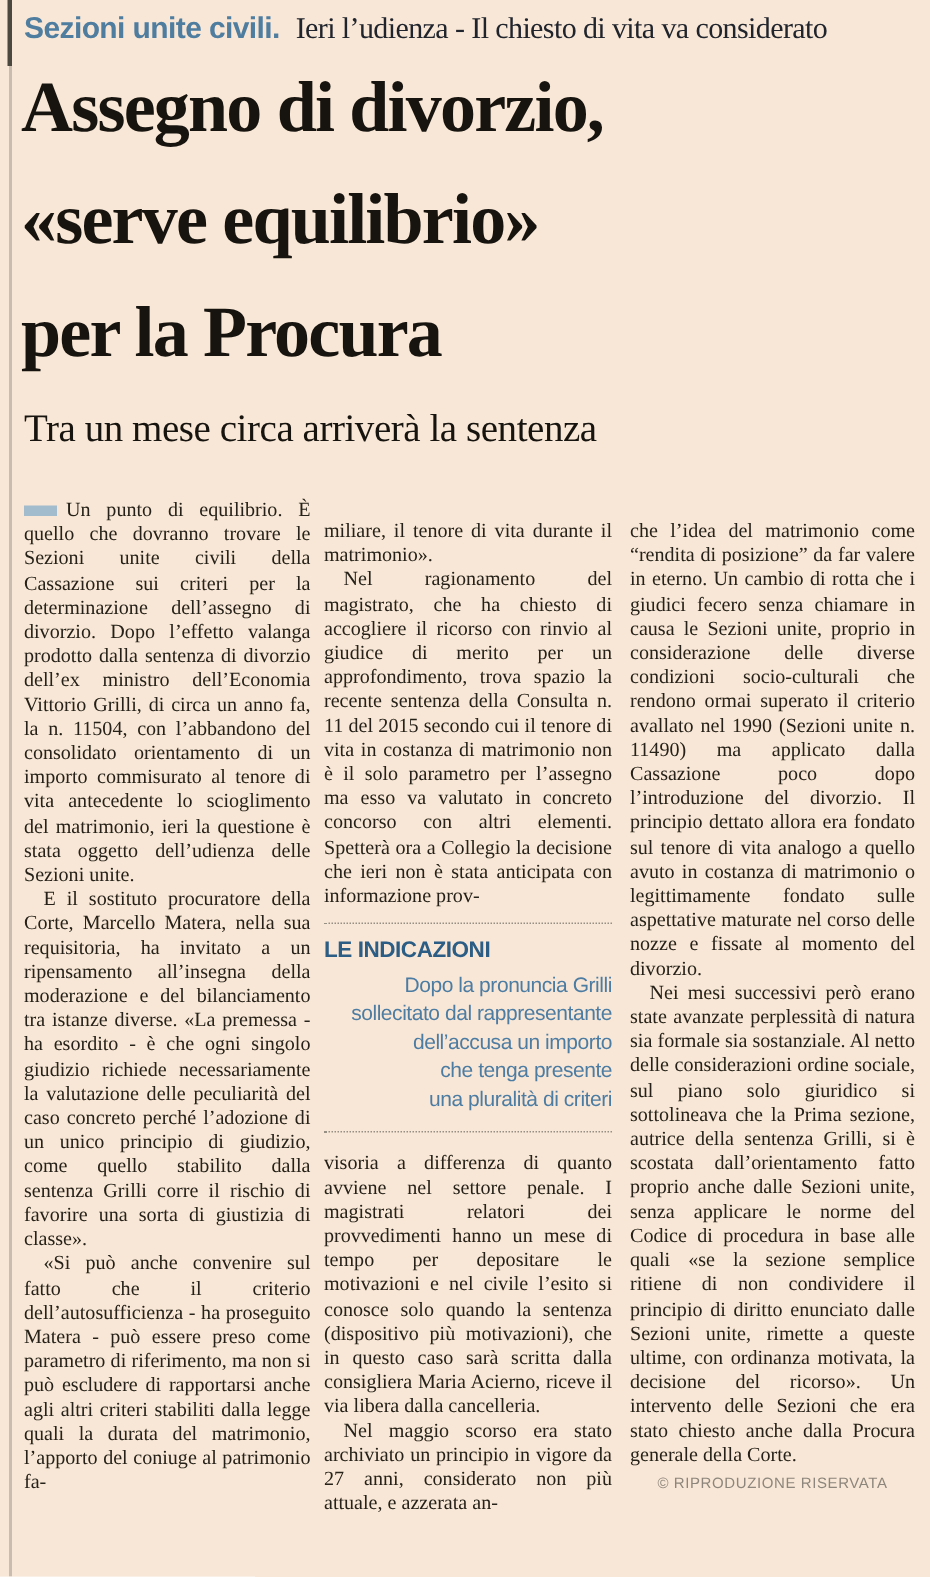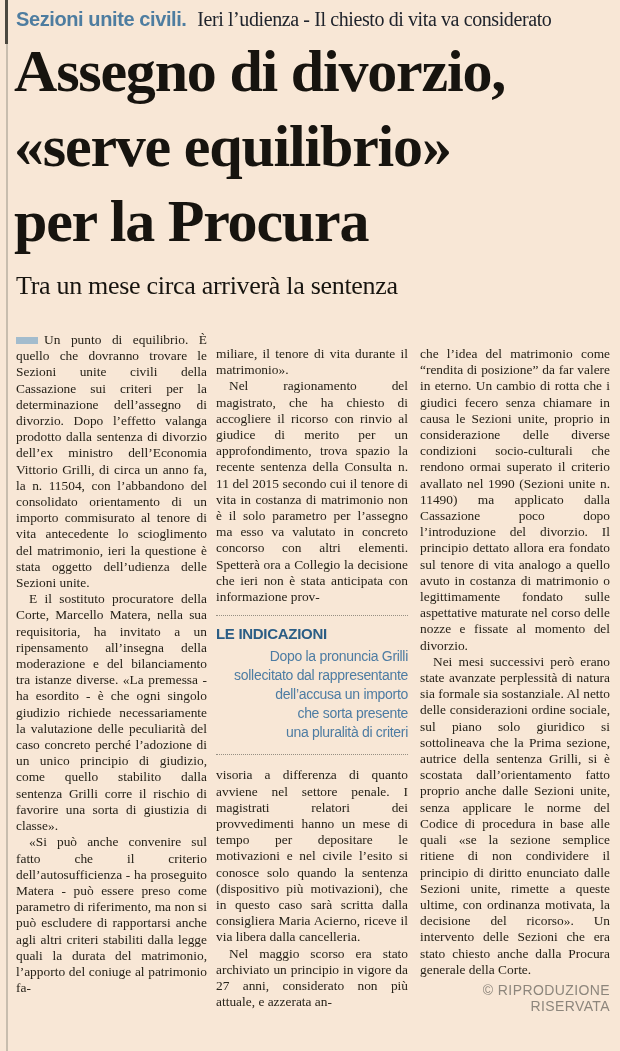--- a/index.html
+++ b/index.html
@@ -15,21 +15,21 @@
 
   .kicker{
     position:absolute;left:16px;top:8px;width:598px;
     white-space:nowrap;font-size:20px;letter-spacing:-0.4px;
   }
   .kicker-label{font-family:"Liberation Sans",sans-serif;font-weight:bold;color:#4e7da0;}
   .kicker-rest{font-family:"Liberation Serif",serif;color:#20242c;margin-left:6px;}
 
   .headline{
     position:absolute;left:14px;top:34px;width:600px;
-    font-weight:bold;font-size:60px;line-height:75px;
+    font-weight:bold;font-size:48px;line-height:75px;
     letter-spacing:-1.2px;color:#17140f;
   }
   .subhead{
     position:absolute;left:16px;top:268px;width:596px;
     font-size:26px;line-height:36px;color:#17140f;letter-spacing:-0.3px;
   }
 
   .col{
     position:absolute;top:332px;height:719px;overflow:hidden;
     font-size:13.4px;line-height:16.2px;text-align:justify;
@@ -58,22 +58,22 @@
     margin:0 0 5px 0;text-align:left;
   }
   .box-line{
     font-family:"Liberation Sans",sans-serif;
     font-size:14px;line-height:19px;letter-spacing:-0.3px;
     color:#4d7ca3;text-align:right;
   }
 
   .footer{
     font-family:"Liberation Sans",sans-serif;
-    font-size:14px;letter-spacing:0.4px;color:#8d867c;
-    text-align:right;margin-top:4px;
+    font-size:10px;letter-spacing:0.4px;color:#8d867c;
+    text-align:center;margin-top:4px;
   }
 </style>
 </head>
 <body>
 
 <div class="page">
   <div class="left-rule"></div>
   <div class="left-rule-dark"></div>
 
   <div class="kicker">
@@ -98,21 +98,21 @@
   <div class="col col2">
     <p>miliare, il tenore di vita durante il matrimonio».</p>
     <p class="indent">Nel ragionamento del magistrato, che ha chiesto di accogliere il ricorso con rinvio al giudice di merito per un approfondimento, trova spazio la recente sentenza della Consulta n. 11 del 2015 secondo cui il tenore di vita in costanza di matrimonio non è il solo parametro per l’assegno ma esso va valutato in concreto concorso con altri elementi. Spetterà ora a Collegio la decisione che ieri non è stata anticipata con informazione prov-</p>
 
     <div class="dotted"></div>
     <div>
       <div class="box-title">LE INDICAZIONI</div>
       <div class="box-line">Dopo la pronuncia Grilli</div>
       <div class="box-line">sollecitato dal rappresentante</div>
       <div class="box-line">dell’accusa un importo</div>
-      <div class="box-line">che sorta presente</div>
+      <div class="box-line">che tenga presente</div>
       <div class="box-line">una pluralità di criteri</div>
     </div>
     <div class="dotted second"></div>
 
     <p>visoria a differenza di quanto avviene nel settore penale. I magistrati relatori dei provvedimenti hanno un mese di tempo per depositare le motivazioni e nel civile l’esito si conosce solo quando la sentenza (dispositivo più motivazioni), che in questo caso sarà scritta dalla consigliera Maria Acierno, riceve il via libera dalla cancelleria.</p>
     <p class="indent">Nel maggio scorso era stato archiviato un principio in vigore da 27 anni, considerato non più attuale, e azzerata an-</p>
   </div>
 
   <div class="col col3">
     <p>che l’idea del matrimonio come “rendita di posizione” da far valere in eterno. Un cambio di rotta che i giudici fecero senza chiamare in causa le Sezioni unite, proprio in considerazione delle diverse condizioni socio-culturali che rendono ormai superato il criterio avallato nel 1990 (Sezioni unite n. 11490) ma applicato dalla Cassazione poco dopo l’introduzione del divorzio. Il principio dettato allora era fondato sul tenore di vita analogo a quello avuto in costanza di matrimonio o legittimamente fondato sulle aspettative maturate nel corso delle nozze e fissate al momento del divorzio.</p>

